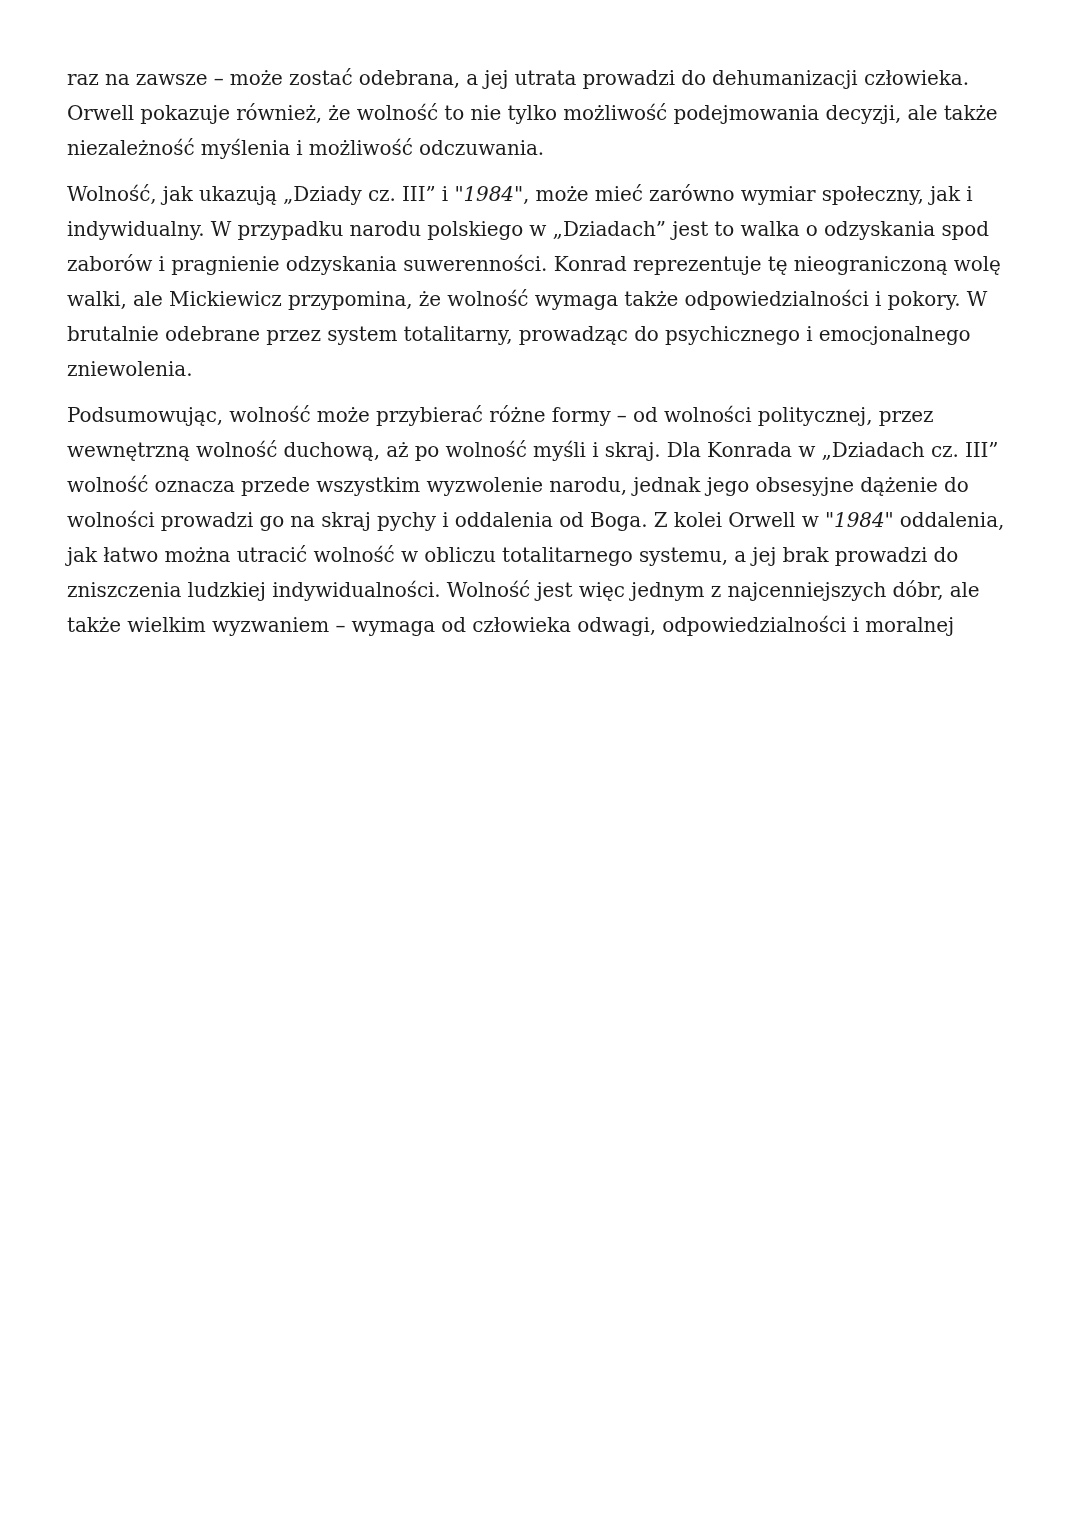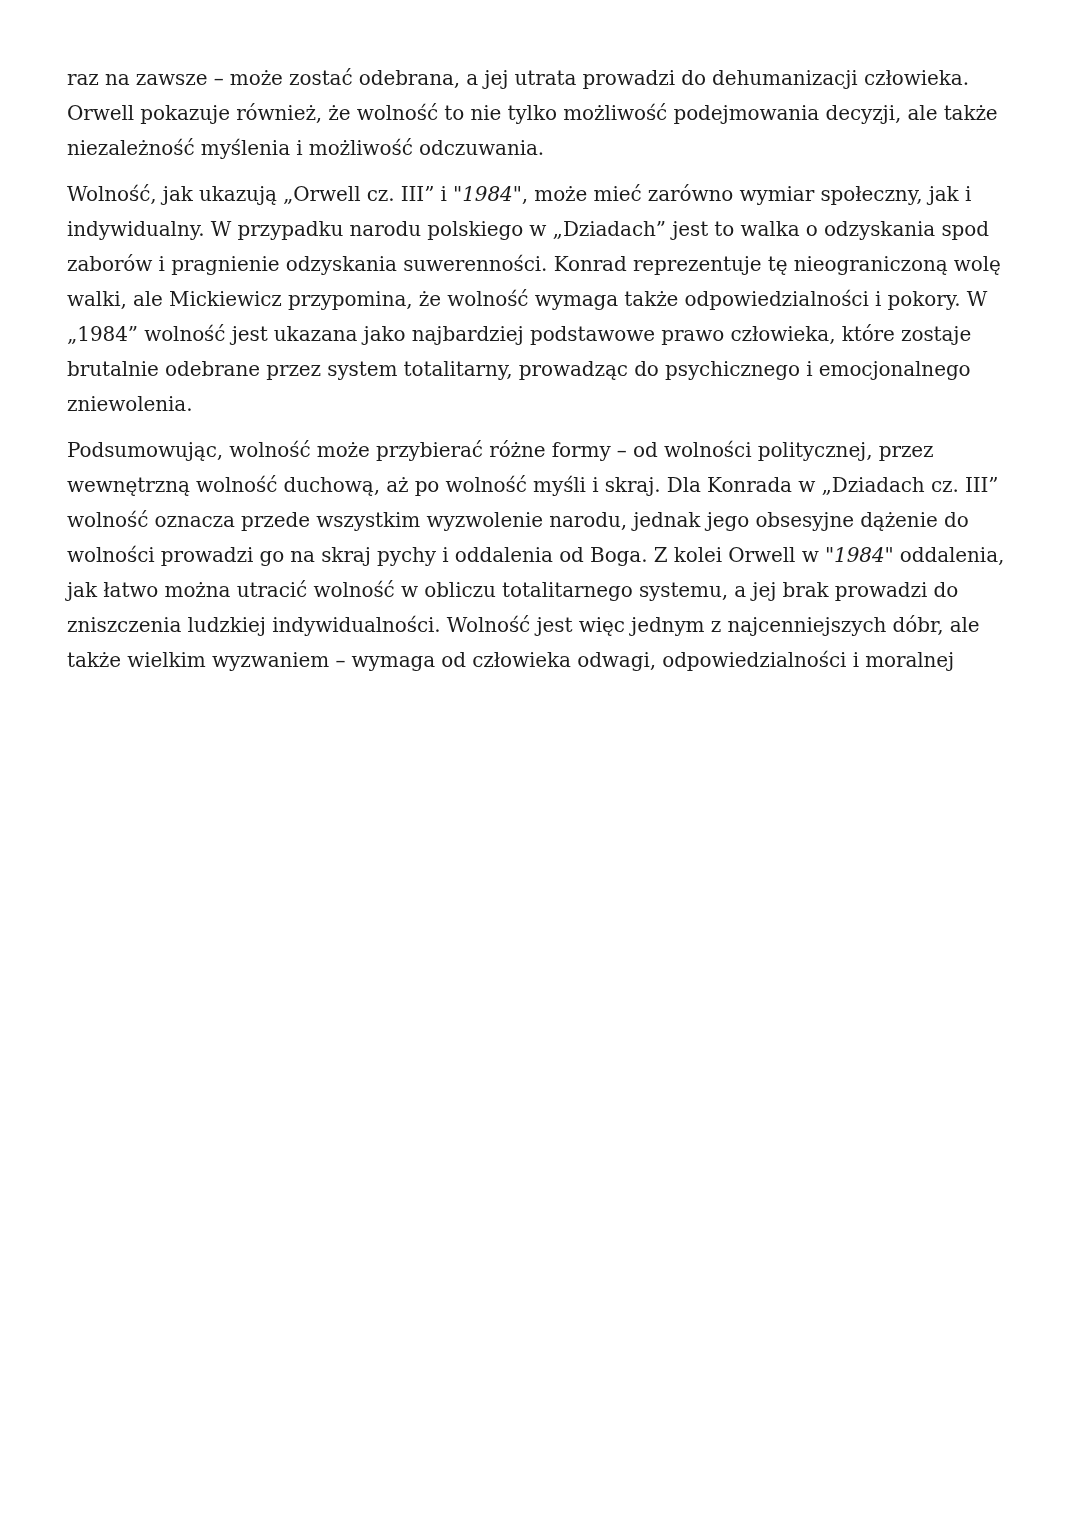--- a/index.html
+++ b/index.html
@@ -38,25 +38,24 @@
 <body>
 
 <div class="page">
   <div class="doc-text" style="color: rgb(28, 28, 28);">
       <div class="paragraph">
         <div class="line"><span>raz na zawsze – może zostać odebrana, a jej utrata prowadzi do dehumanizacji człowieka.</span></div>
         <div class="line"><span>Orwell pokazuje również, że wolność to nie tylko możliwość podejmowania decyzji, ale także</span></div>
         <div class="line"><span>niezależność myślenia i możliwość odczuwania.</span></div>
       </div>
       <div class="paragraph">
-        <div class="line"><span>Wolność, jak ukazują „Orwell cz. III” i </span><span class="seg-italic">"1984"</span><span>, może mieć zarówno wymiar społeczny, jak i</span></div>
+        <div class="line"><span>Wolność, jak ukazują „Dziady cz. III” i </span><span class="seg-italic">"1984"</span><span>, może mieć zarówno wymiar społeczny, jak i</span></div>
         <div class="line"><span>indywidualny. W przypadku narodu polskiego w „Dziadach” jest to walka o odzyskania spod</span></div>
         <div class="line"><span>zaborów i pragnienie odzyskania suwerenności. Konrad reprezentuje tę nieograniczoną wolę</span></div>
         <div class="line"><span>walki, ale Mickiewicz przypomina, że wolność wymaga także odpowiedzialności i pokory. W</span></div>
-        <div class="line"><span>„1984” wolność jest ukazana jako najbardziej podstawowe prawo człowieka, które zostaje</span></div>
         <div class="line"><span>brutalnie odebrane przez system totalitarny, prowadząc do psychicznego i emocjonalnego</span></div>
         <div class="line"><span>zniewolenia.</span></div>
       </div>
       <div class="paragraph">
         <div class="line"><span>Podsumowując, wolność może przybierać różne formy – od wolności politycznej, przez</span></div>
         <div class="line"><span>wewnętrzną wolność duchową, aż po wolność myśli i skraj. Dla Konrada w „Dziadach cz. III”</span></div>
         <div class="line"><span>wolność oznacza przede wszystkim wyzwolenie narodu, jednak jego obsesyjne dążenie do</span></div>
         <div class="line"><span>wolności prowadzi go na skraj pychy i oddalenia od Boga. Z kolei Orwell w </span><span class="seg-italic">"1984"</span><span> oddalenia,</span></div>
         <div class="line"><span>jak łatwo można utracić wolność w obliczu totalitarnego systemu, a jej brak prowadzi do</span></div>
         <div class="line"><span>zniszczenia ludzkiej indywidualności. Wolność jest więc jednym z najcenniejszych dóbr, ale</span></div>

